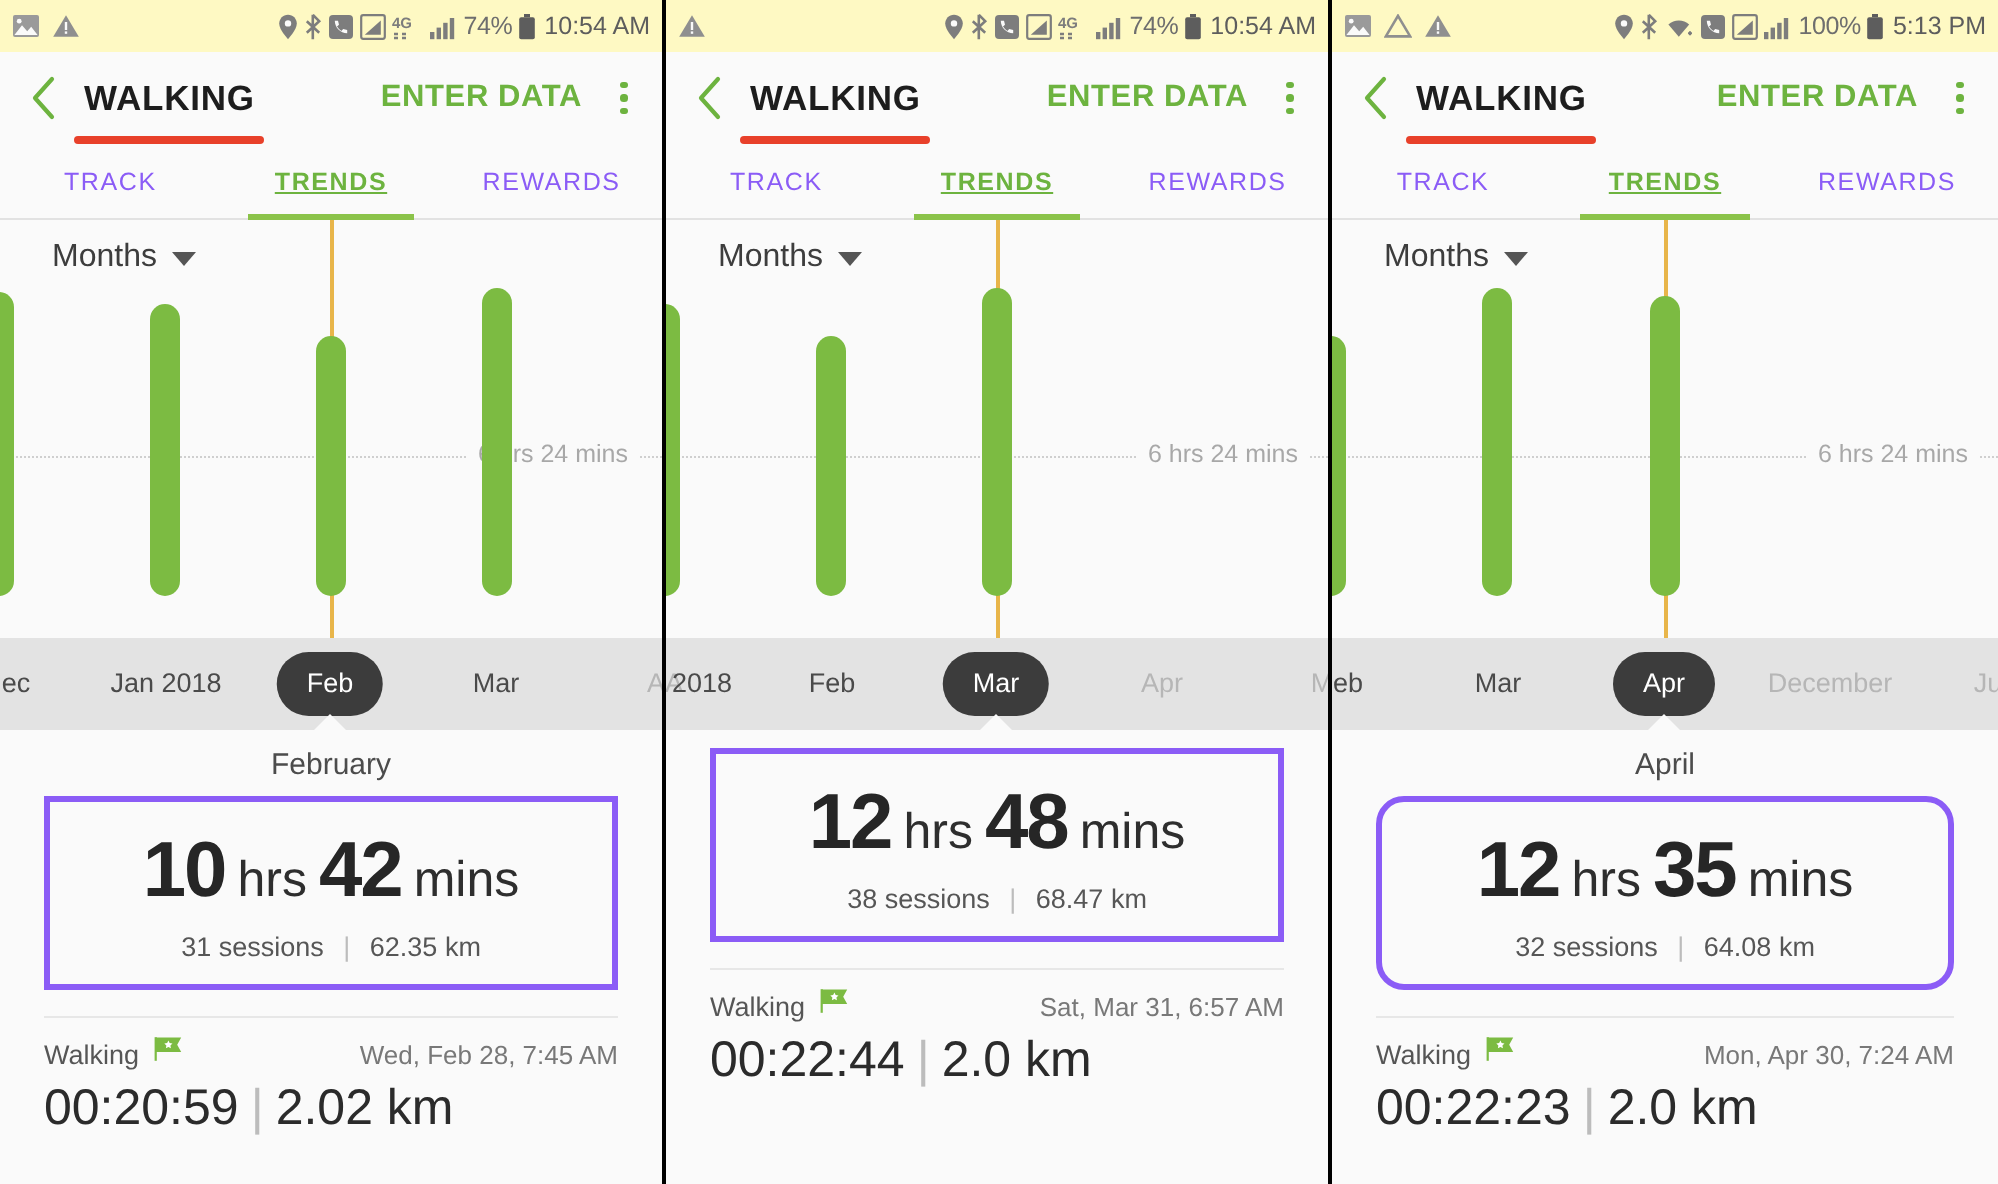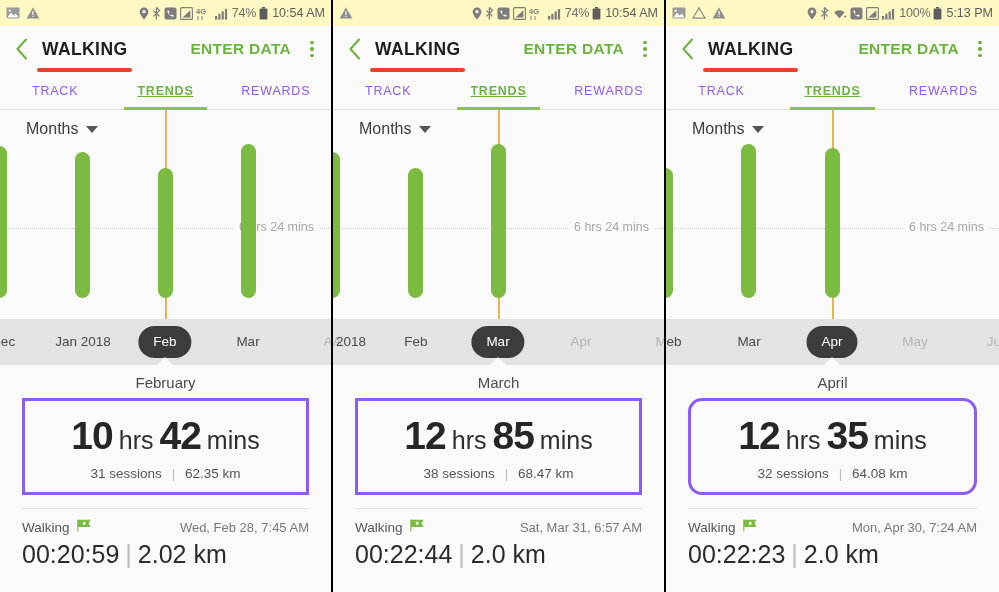--- a/index.html
+++ b/index.html
@@ -512,26 +512,25 @@
       <div class="month-tick dim" style="left:4px;">A</div>
       <div class="month-tick" style="left:18px;">2018</div>
       <div class="month-tick" style="left:83px;">Feb</div>
       <div class="month-tick sel" style="left:165px;">Mar</div>
       <div class="month-tick dim" style="left:248px;">Apr</div>
       <div class="month-tick dim" style="left:328px;">M</div>
       <div class="sel-arrow" style="left:165px;"></div>
     </div>
 
     <div class="summary">
-      <div class="month-name">March</div>
       <div class="hl-box">
         <div class="big-line">
           <span class="num">12</span>
           <span class="unit">hrs</span>
-          <span class="num">85</span>
+          <span class="num">48</span>
           <span class="unit">mins</span>
         </div>
         <div class="sub-line">
           <span>38 sessions</span>
           <span class="sub-sep">|</span>
           <span>68.47 km</span>
         </div>
       </div>
       <div class="record-sep"></div>
       <div class="record">
@@ -642,21 +641,21 @@
       <div class="months-select">
         <span class="months-label">Months</span>
         <span class="caret-down"></span>
       </div>
     </div>
 
     <div class="scrubber">
       <div class="month-tick" style="left:8px;">eb</div>
       <div class="month-tick" style="left:83px;">Mar</div>
       <div class="month-tick sel" style="left:166px;">Apr</div>
-      <div class="month-tick dim" style="left:249px;">May</div>
+      <div class="month-tick dim" style="left:249px;">December</div>
       <div class="month-tick dim" style="left:328px;">Ju</div>
       <div class="sel-arrow" style="left:166px;"></div>
     </div>
 
     <div class="summary">
       <div class="month-name">April</div>
       <div class="hl-box rounded">
         <div class="big-line">
           <span class="num">12</span>
           <span class="unit">hrs</span>

